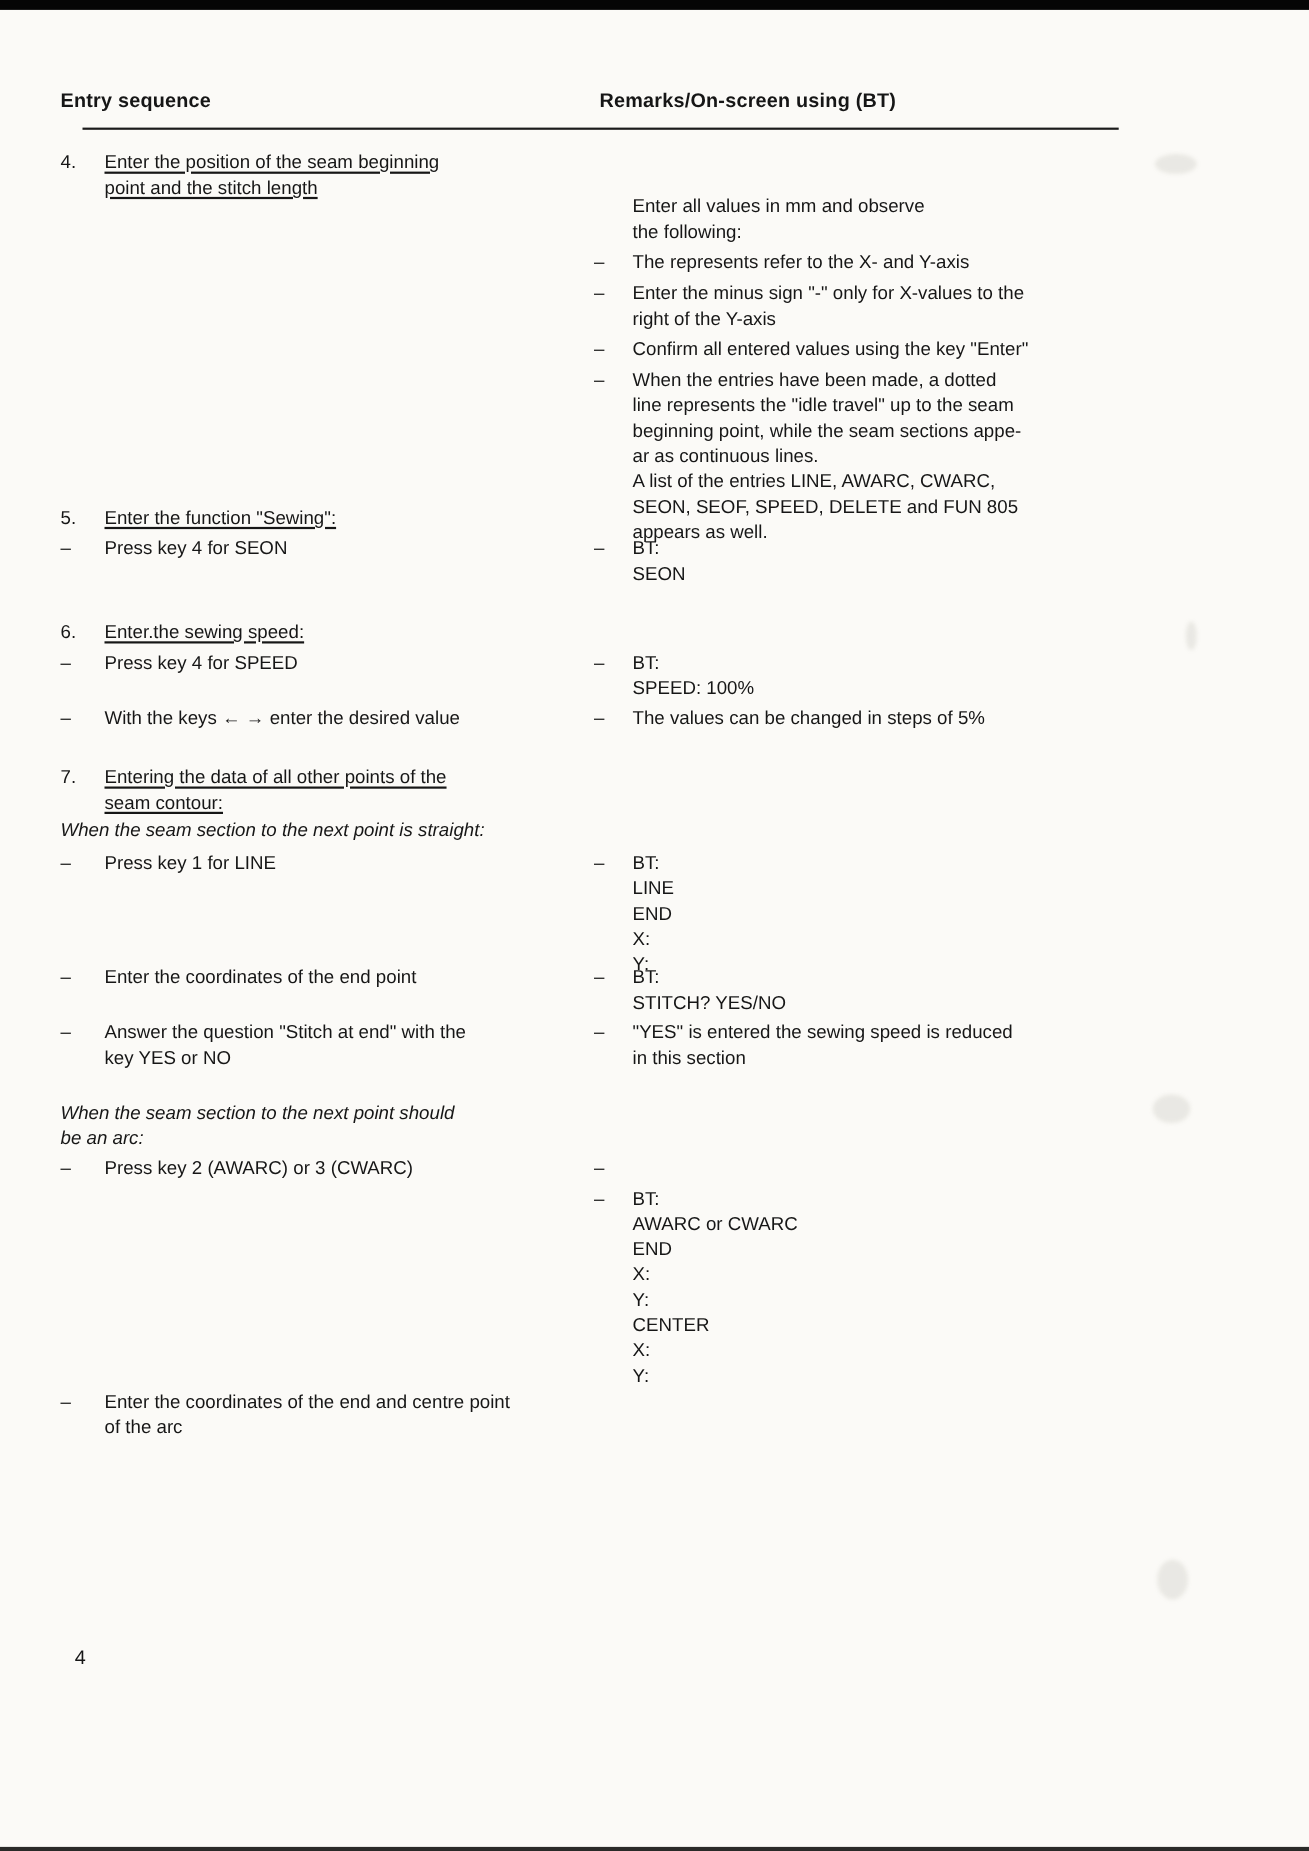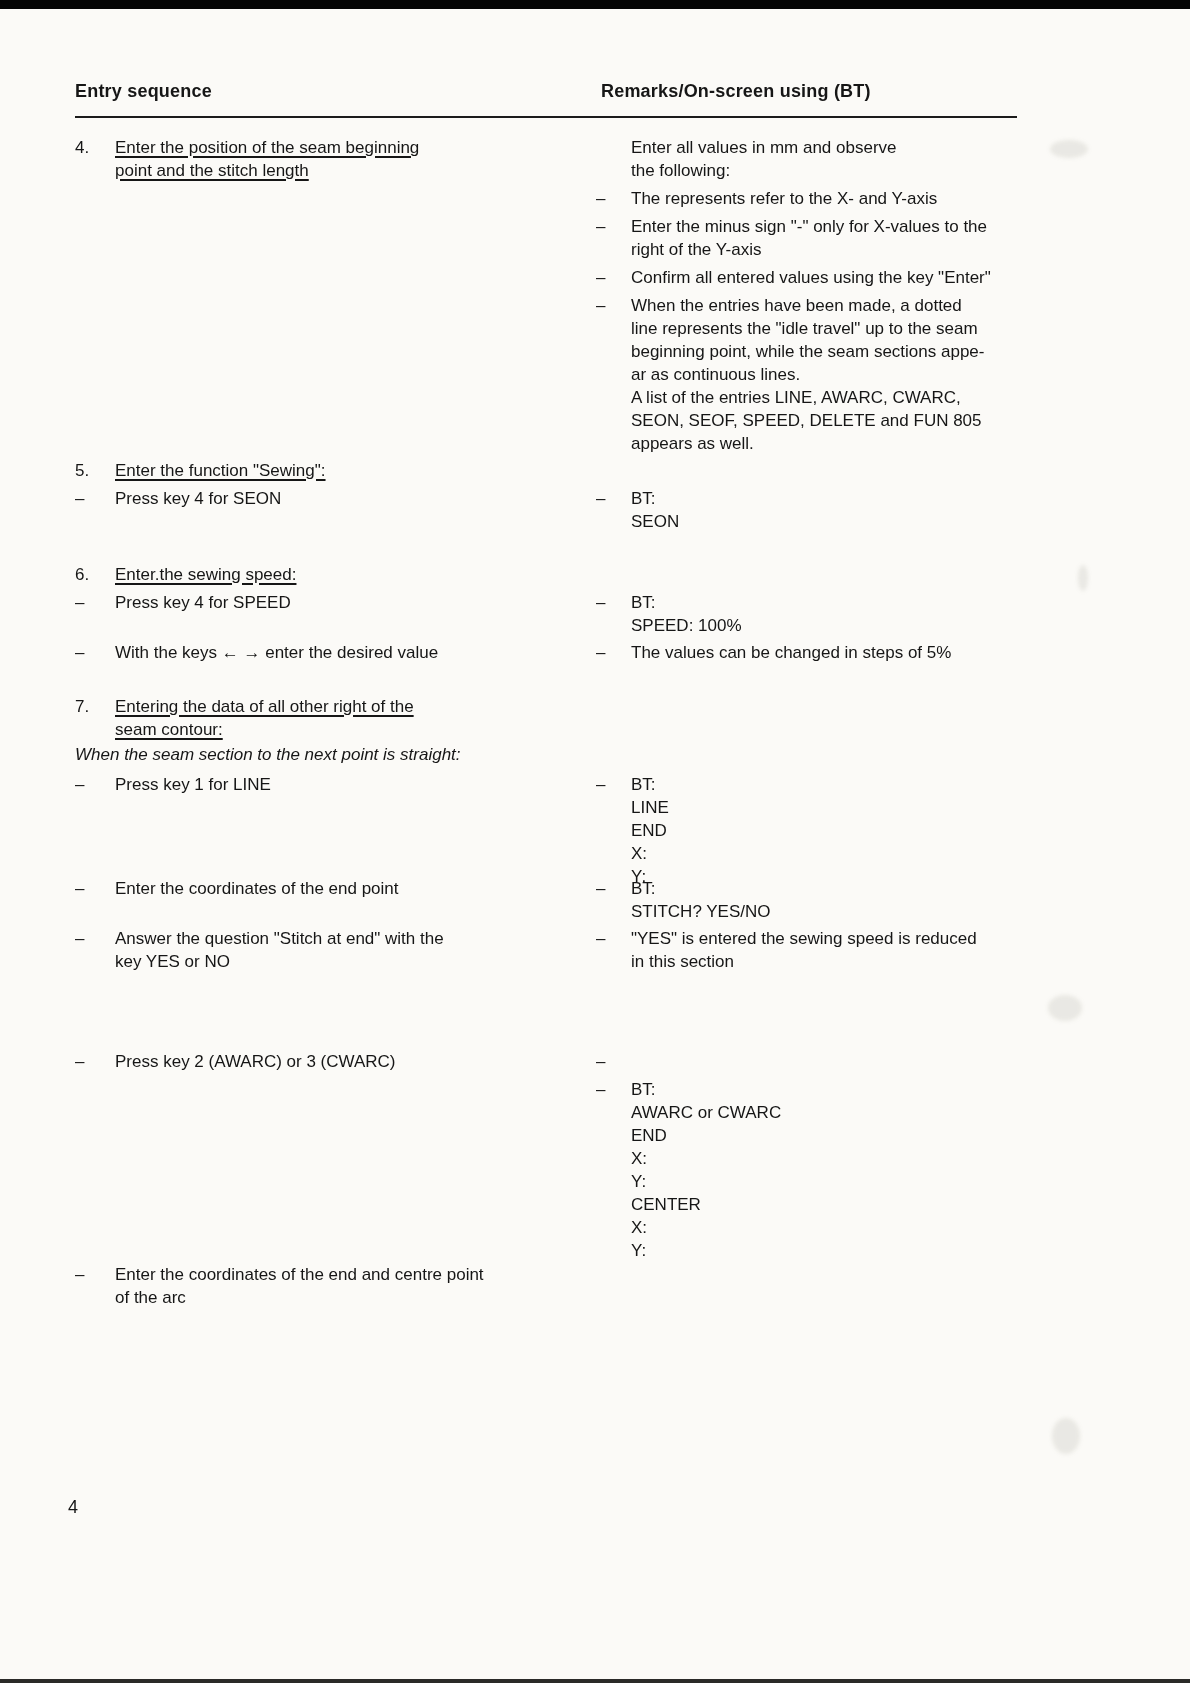--- a/index.html
+++ b/index.html
@@ -14,41 +14,40 @@
     color: #161616;
     overflow: hidden;
     margin: 0 auto;
   }
   .edge-top { position: absolute; top: 0; left: 0; width: 100%; height: 9px; background: #050505; }
   .edge-bottom { position: absolute; bottom: 0; left: 0; width: 100%; height: 4px; background: #2a2a28; }
   .row {
     position: absolute;
     left: 0;
     width: 1190px;
-    padding-left: 75px;
+    padding-left: 55px;
     box-sizing: border-box;
     display: grid;
     grid-template-columns: 485px 1fr;
-    gap: 36px;
   }
   .hdr { font-weight: 700; font-size: 18px; letter-spacing: 0.2px; }
   .hdr-r { margin-left: 5px; }
   .rule { position: absolute; top: 116px; left: 75px; width: 942px; height: 2px; background: #1b1b1b; }
   .text { white-space: pre-line; }
   .title {
     text-decoration: underline;
     text-decoration-thickness: 1.5px;
     text-underline-offset: 3px;
   }
   .num-item { display: flex; align-items: flex-start; }
   .num { flex: 0 0 40px; }
   .di { display: flex; align-items: flex-start; }
   .dash { flex: 0 0 35px; }
   .dashL { flex: 0 0 40px; }
-  .r-intro { margin-left: 35px; margin-bottom: 5px; }
+  .r-intro { margin-left: 35px; margin-bottom: 5px; margin-top: 40px; }
   .r-stack .di { margin-bottom: 5px; }
   .italic { font-style: italic; }
   .pageno { position: absolute; left: 68px; top: 1496px; font-size: 18px; }
   .smudge { position: absolute; border-radius: 50%; background: rgba(110, 105, 92, 0.12); filter: blur(2px); }
   .s1 { top: 140px; left: 1050px; width: 38px; height: 18px; }
   .s2 { top: 995px; left: 1048px; width: 34px; height: 26px; }
   .s3 { top: 1418px; left: 1052px; width: 28px; height: 36px; }
   .s4 { top: 565px; left: 1078px; width: 10px; height: 26px; }
 </style>
 </head>
@@ -166,21 +165,21 @@
         <span class="dash">–</span>
         <span class="text">The values can be changed in steps of 5%</span>
       </div>
     </div>
   </div>
 
   <div class="row" style="top:695px">
     <div class="cl">
       <div class="num-item">
         <span class="num">7.</span>
-        <span class="title text">Entering the data of all other right of the
+        <span class="title text">Entering the data of all other points of the
 seam contour:</span>
       </div>
     </div>
     <div class="cr"></div>
   </div>
 
   <div class="row" style="top:743px">
     <div class="cl">
       <div class="italic text">When the seam section to the next point is straight:</div>
     </div>
@@ -232,20 +231,27 @@
     </div>
     <div class="cr">
       <div class="di">
         <span class="dash">–</span>
         <span class="text">"YES" is entered the sewing speed is reduced
 in this section</span>
       </div>
     </div>
   </div>
 
+  <div class="row" style="top:1000px">
+    <div class="cl">
+      <div class="italic text">When the seam section to the next point should
+be an arc:</div>
+    </div>
+    <div class="cr"></div>
+  </div>
 
   <div class="row" style="top:1050px">
     <div class="cl">
       <div class="di">
         <span class="dashL">–</span>
         <span class="text">Press key 2 (AWARC) or 3 (CWARC)</span>
       </div>
     </div>
     <div class="cr r-stack">
       <div class="di">

